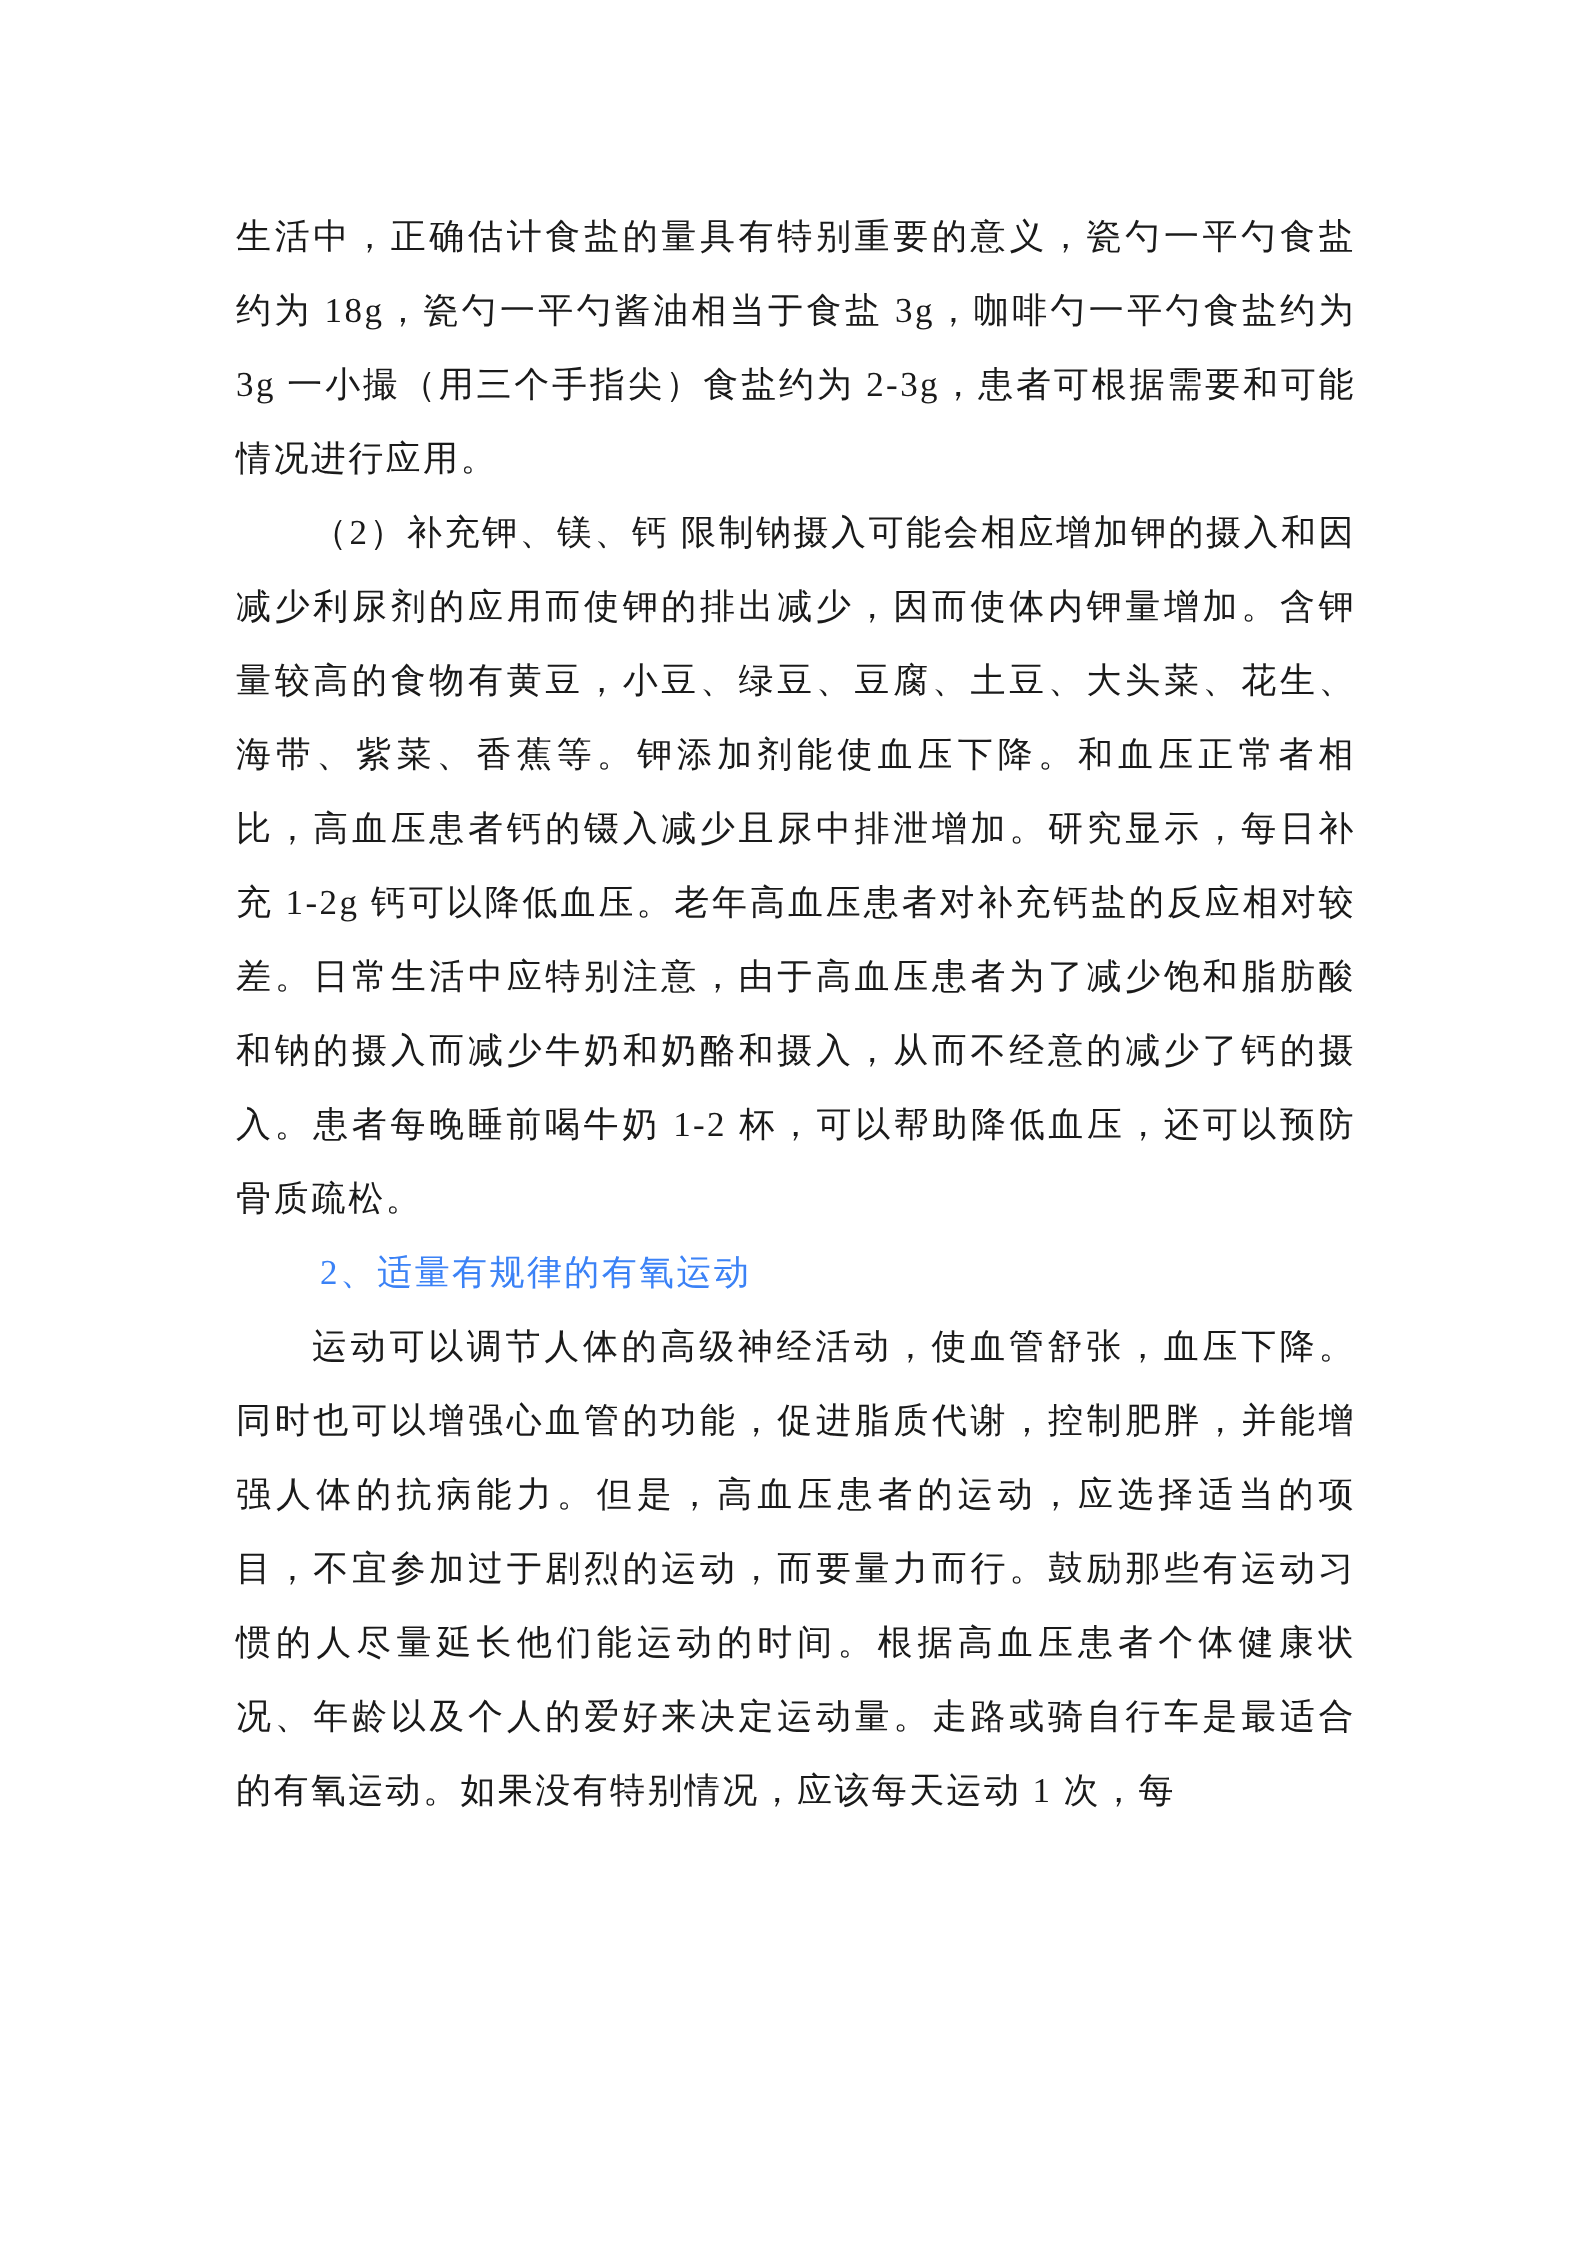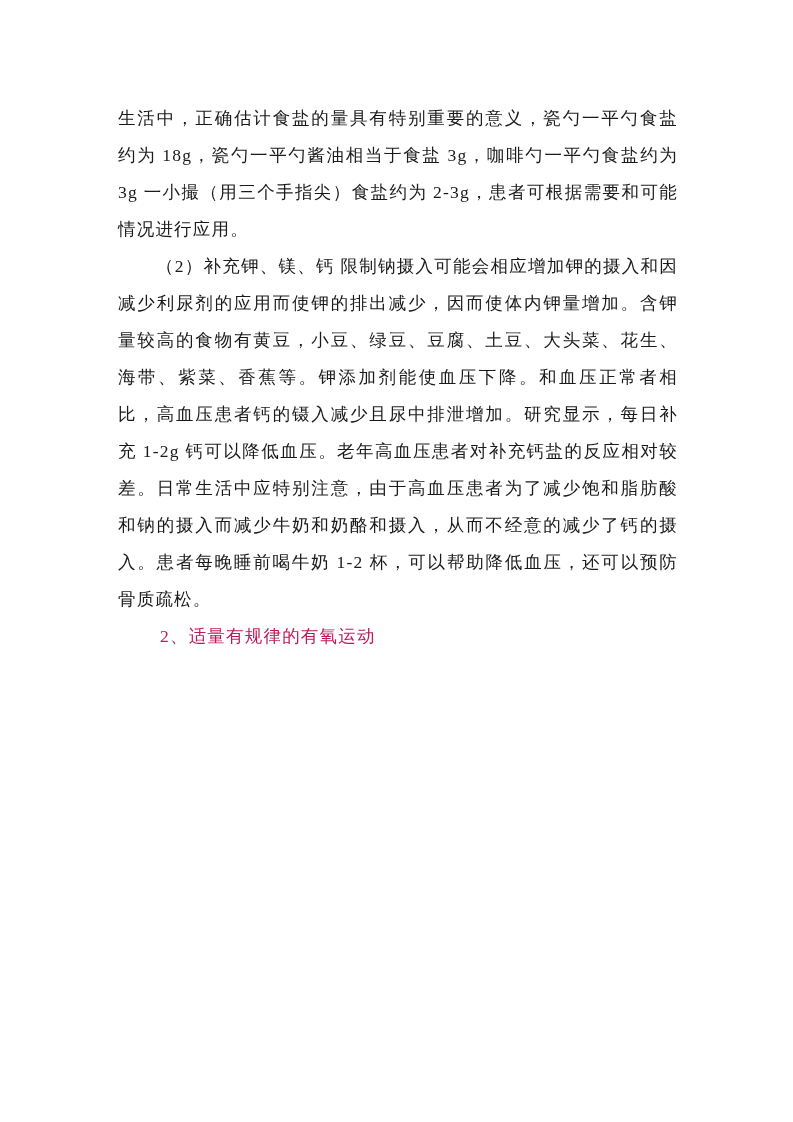--- a/index.html
+++ b/index.html
@@ -14,23 +14,24 @@
     color: #1a1a1a;
     line-height: 37px;
     letter-spacing: 1.2px;
     text-align: justify;
   }
   .para { margin: 0; }
   .indent { text-indent: 38px; }
   .heading {
     margin: 0;
     padding-left: 42px;
-    color: #be185d;
+    color: #3b82f6;
   }
 </style>
 </head>
 <body>
 
 <div class="page">
   <p class="para">生活中，正确估计食盐的量具有特别重要的意义，瓷勺一平勺食盐约为 18g，瓷勺一平勺酱油相当于食盐 3g，咖啡勺一平勺食盐约为 3g 一小撮（用三个手指尖）食盐约为 2-3g，患者可根据需要和可能情况进行应用。</p>
   <p class="para indent">（2）补充钾、镁、钙 限制钠摄入可能会相应增加钾的摄入和因减少利尿剂的应用而使钾的排出减少，因而使体内钾量增加。含钾量较高的食物有黄豆，小豆、绿豆、豆腐、土豆、大头菜、花生、海带、紫菜、香蕉等。钾添加剂能使血压下降。和血压正常者相比，高血压患者钙的镊入减少且尿中排泄增加。研究显示，每日补充 1-2g 钙可以降低血压。老年高血压患者对补充钙盐的反应相对较差。日常生活中应特别注意，由于高血压患者为了减少饱和脂肪酸和钠的摄入而减少牛奶和奶酪和摄入，从而不经意的减少了钙的摄入。患者每晚睡前喝牛奶 1-2 杯，可以帮助降低血压，还可以预防骨质疏松。</p>
   <p class="heading">2、适量有规律的有氧运动</p>
+  <p class="para indent">运动可以调节人体的高级神经活动，使血管舒张，血压下降。同时也可以增强心血管的功能，促进脂质代谢，控制肥胖，并能增强人体的抗病能力。但是，高血压患者的运动，应选择适当的项目，不宜参加过于剧烈的运动，而要量力而行。鼓励那些有运动习惯的人尽量延长他们能运动的时间。根据高血压患者个体健康状况、年龄以及个人的爱好来决定运动量。走路或骑自行车是最适合的有氧运动。如果没有特别情况，应该每天运动 1 次，每</p>
 </div>
 
 </body></html>

